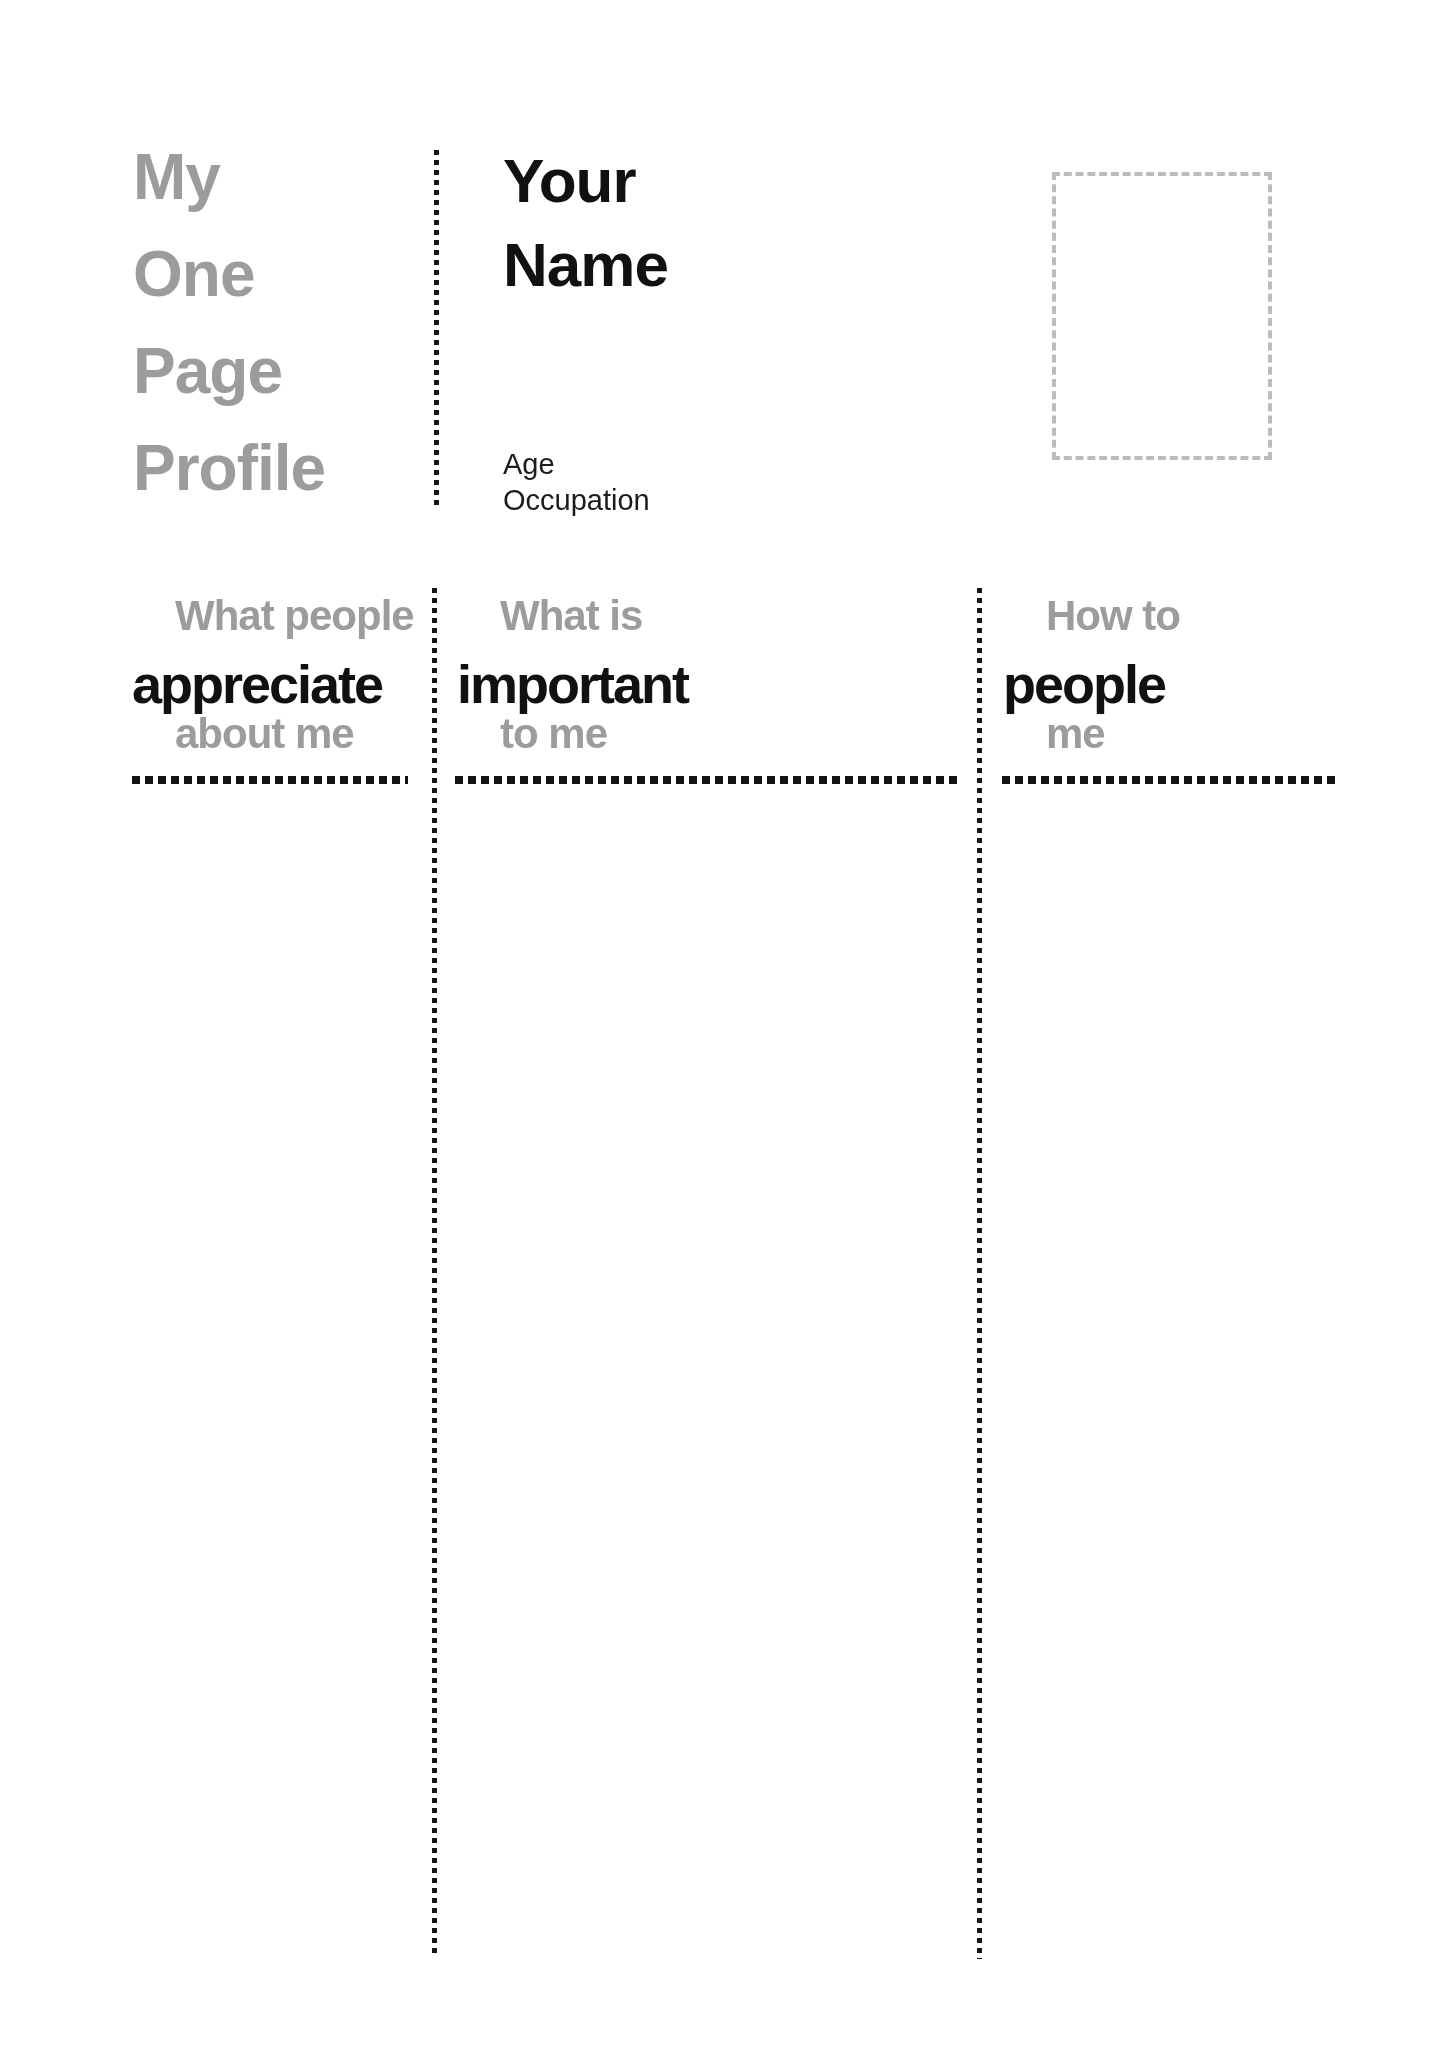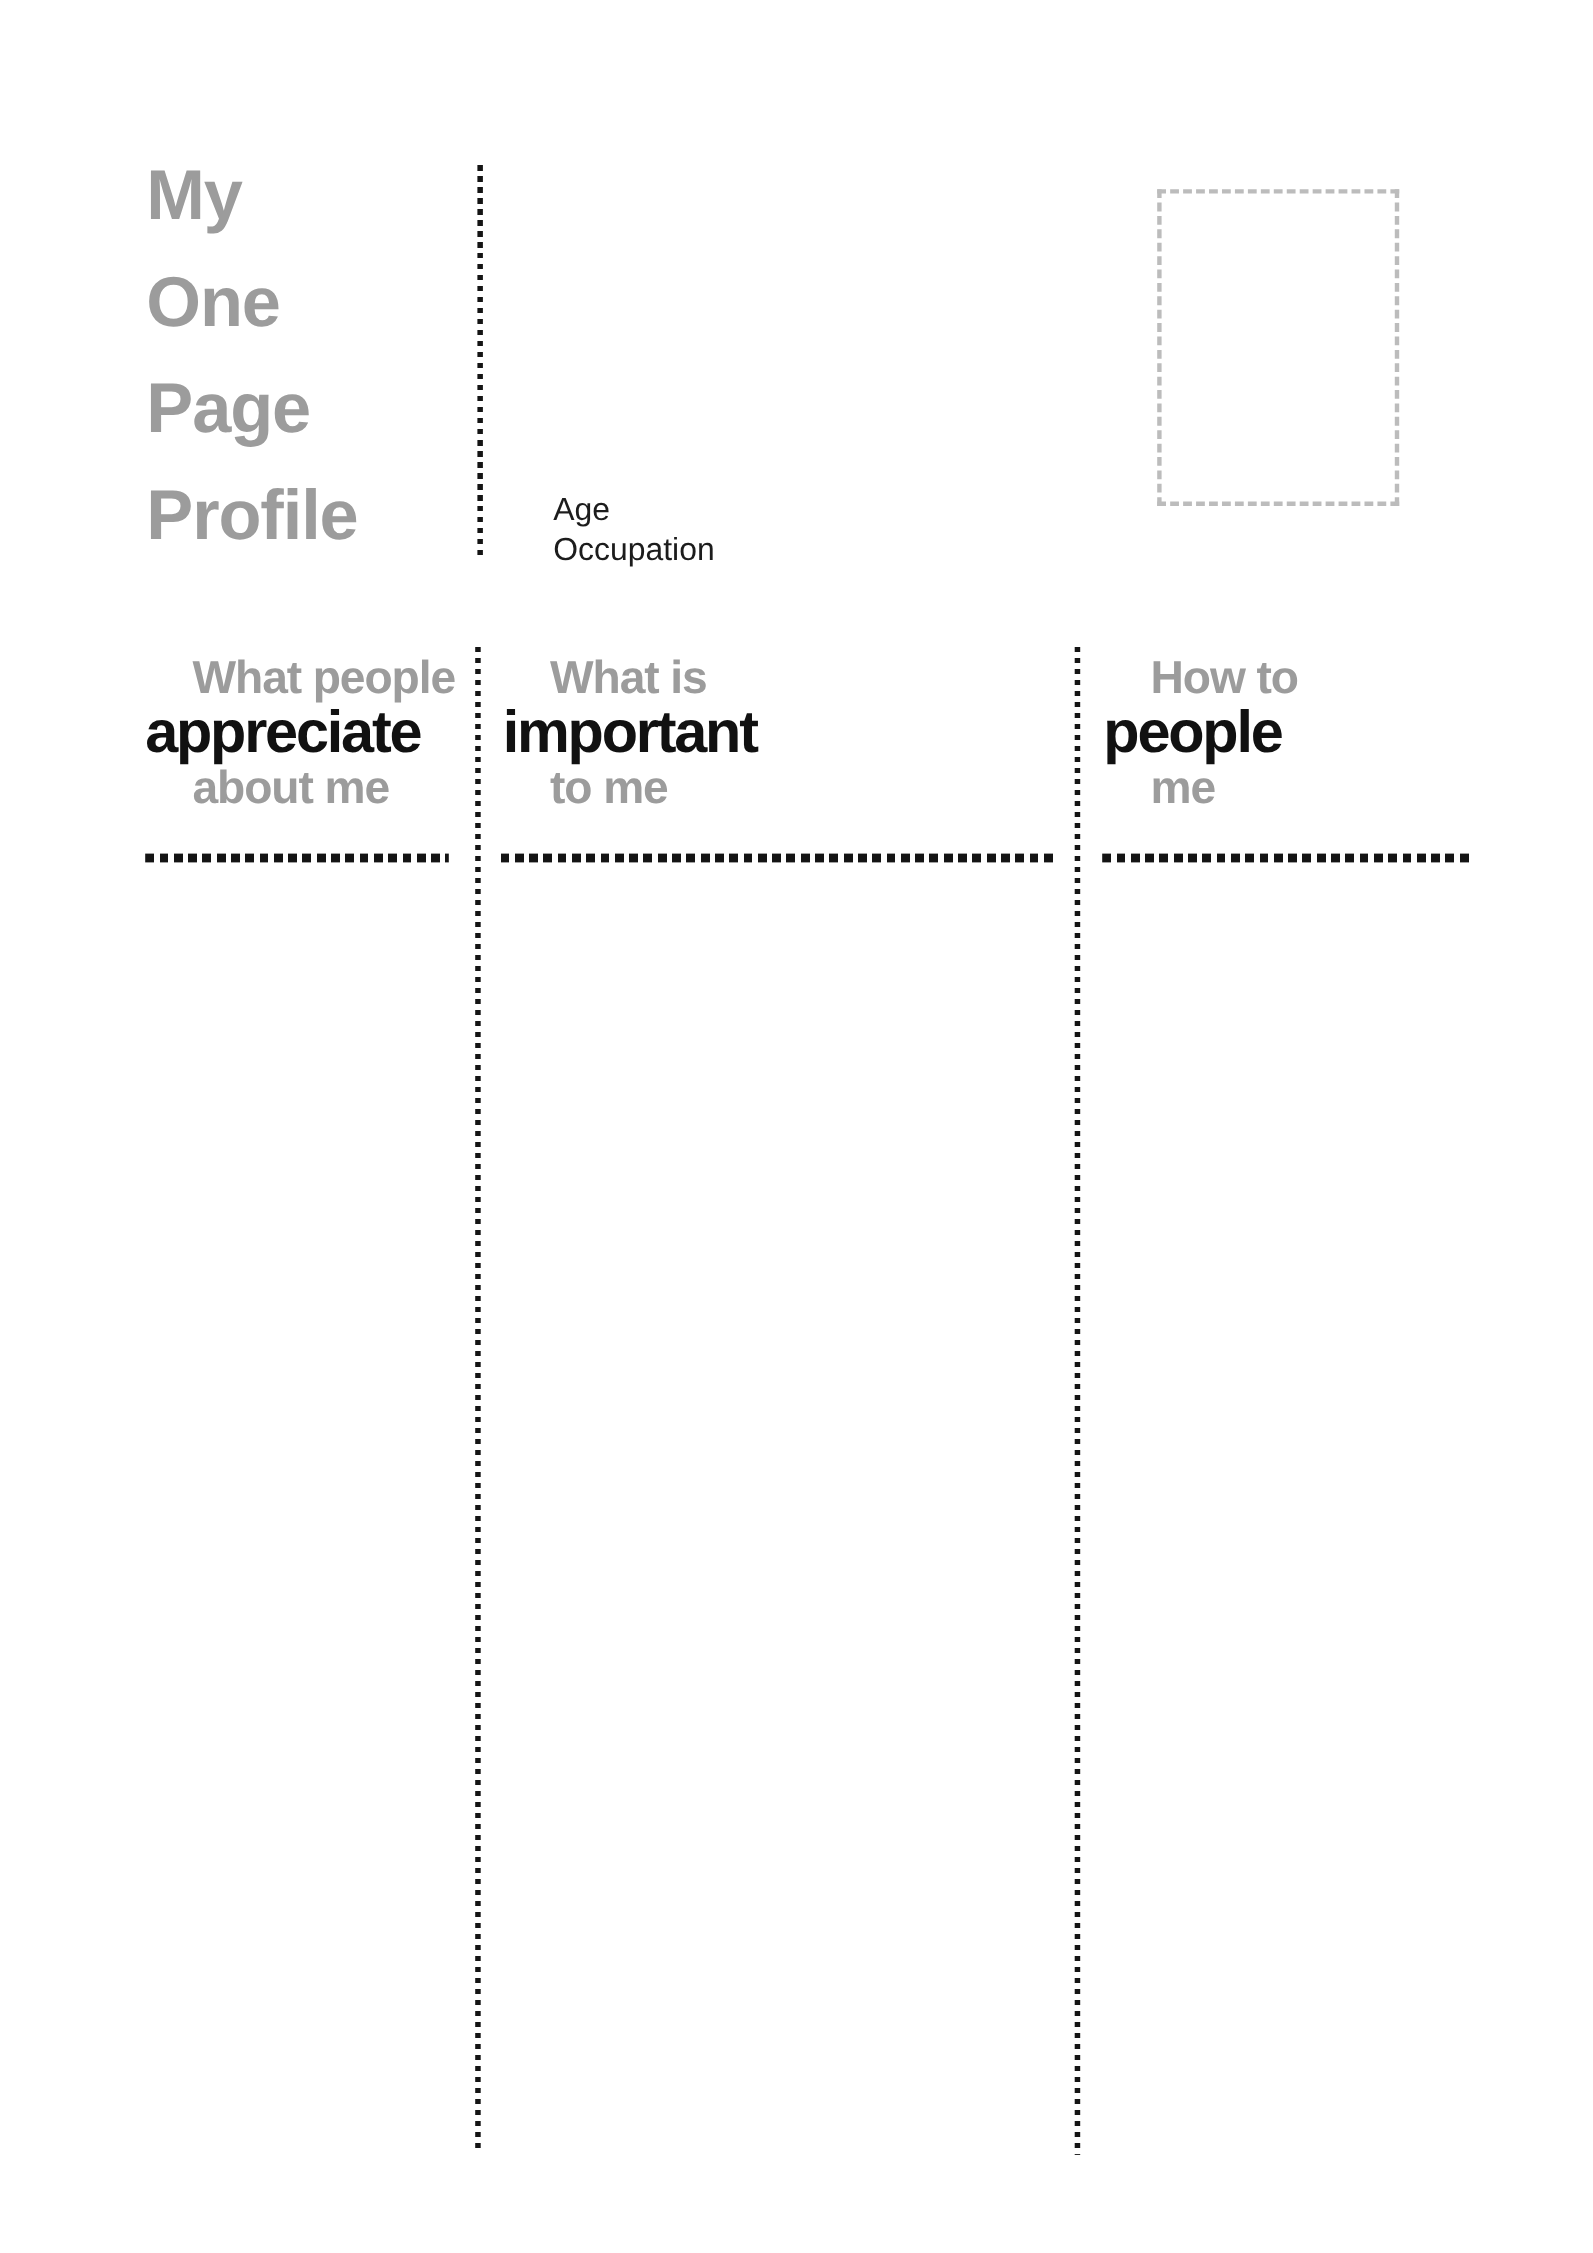--- a/index.html
+++ b/index.html
@@ -70,20 +70,21 @@
     position:absolute;top:593px;
     font-weight:700;color:var(--gray-text);
   }
   .col-heading .lead,
   .col-heading .tail{
     font-size:42px;line-height:46px;letter-spacing:-1px;margin-left:43px;
   }
   .col-heading .keyword{
     font-size:54px;line-height:54px;letter-spacing:-2px;
     color:var(--black-text);
+    margin-top:18px;
   }
   .col-heading-1{left:132px;width:300px;}
   .col-heading-2{left:457px;width:510px;}
   .col-heading-3{left:1003px;width:360px;}
 
   
   .col-content{position:absolute;top:790px;height:1160px;}
   .col-content-1{left:110px;width:315px;}
   .col-content-2{left:445px;width:525px;}
   .col-content-3{left:990px;width:400px;}
@@ -95,20 +96,24 @@
 
   <div class="doc-title">
     <div>My</div>
     <div>One</div>
     <div>Page</div>
     <div>Profile</div>
   </div>
 
   <div class="vdots header-divider"></div>
 
+  <div class="name-heading">
+    <div>Your</div>
+    <div>Name</div>
+  </div>
 
   <div class="meta-block">
     <div>Age</div>
     <div>Occupation</div>
   </div>
 
   <div class="photo-box"></div>
 
   <div class="col-heading col-heading-1">
     <div class="lead">What people</div>

